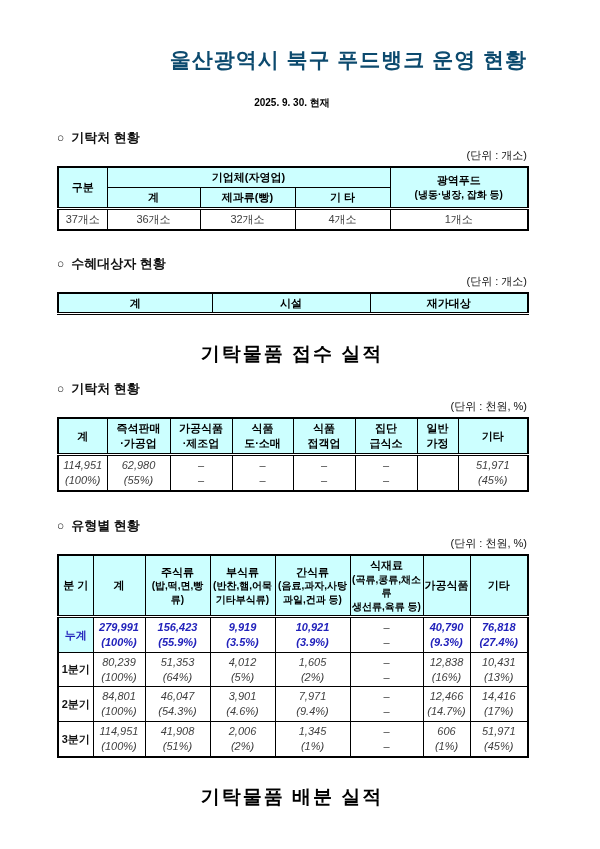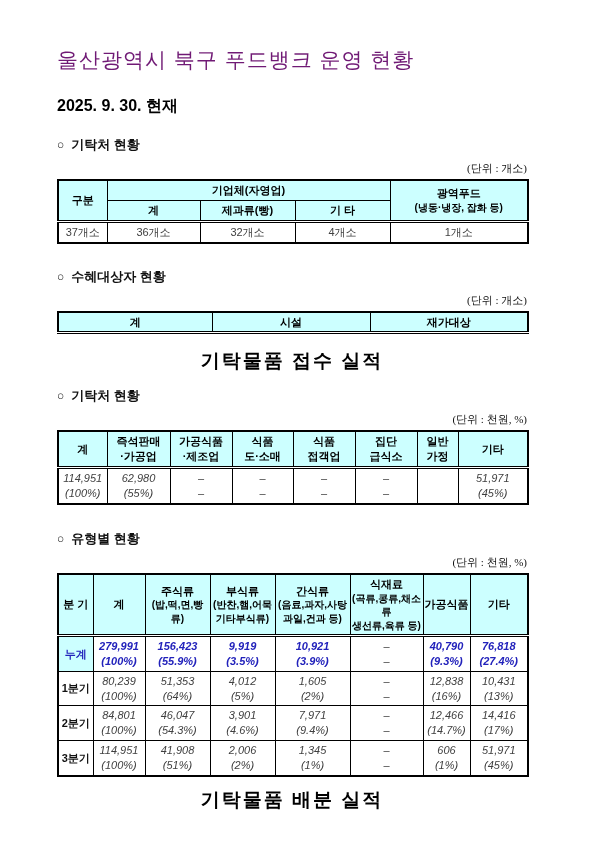--- a/index.html
+++ b/index.html
@@ -5,25 +5,25 @@
   * { margin:0; padding:0; box-sizing:border-box; }
   html,body { background:#ffffff; }
   body {
     width:600px; height:849px;
     font-family:"Liberation Sans","DejaVu Sans",sans-serif;
     color:#000; overflow:hidden; position:relative;
   }
   .doc { padding:46px 73px 0 57px; width:600px; }
 
   .page-title {
-    text-align:left; font-size:21px; font-weight:normal;
-    letter-spacing:1px; color:#701a75;
+    text-align:right; font-size:21px; font-weight:bold;
+    letter-spacing:1px; color:#0c4a6e;
   }
   .as-of {
-    margin-top:22px; text-align:left; font-size:16px; font-weight:bold;
+    margin-top:22px; text-align:center; font-size:10px; font-weight:bold;
   }
   .sec {
     font-size:13px; font-weight:bold; color:#111;
     display:flex; align-items:center; gap:7px;
   }
   .sec .bullet { font-size:12px; font-weight:bold; transform:scaleY(1.05); }
   .unit { text-align:right; font-size:11px; color:#111; width:470px; margin-top:6px; }
 
   table.tbl {
     width:470px; border-collapse:collapse; table-layout:fixed;
@@ -41,27 +41,27 @@
   .blue { color:#2222bb; font-weight:bold; }
   .two-line div { display:block; }
 
   .big-title {
     text-align:center; font-size:19px; font-weight:bold;
     letter-spacing:2px; width:470px; color:#000;
   }
 
   
   .mt-s1 { margin-top:19px; }
-  .mt-u1 { margin-top:7px;font-family:Liberation Serif, serif; }
+  .mt-u1 { margin-top:1px; }
   .mt-t1 { margin-top:3px; }
   .mt-s2 { margin-top:24px; }
-  .mt-bt1 { margin-top:14px; }
+  .mt-bt1 { margin-top:26px; }
   .mt-s3 { margin-top:13px; }
   .mt-s4 { margin-top:25px; }
-  .mt-bt2 { margin-top:10px; }
+  .mt-bt2 { margin-top:26px; }
 
   .tbl tr.h18 td, .tbl tr.h18 th { height:18px; }
   .tbl td.h32 { height:34px;font-style:italic; }
 </style>
 </head>
 <body>
 
 <div class="doc">
 
   <div class="page-title">울산광역시 북구 푸드뱅크 운영 현황</div>

